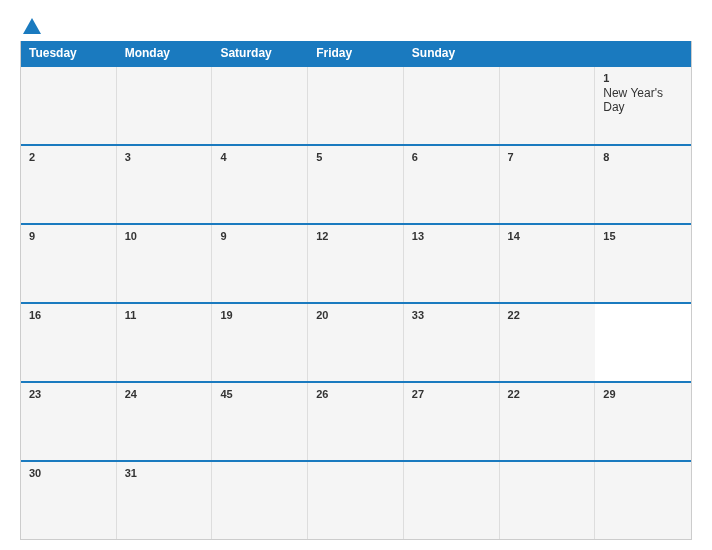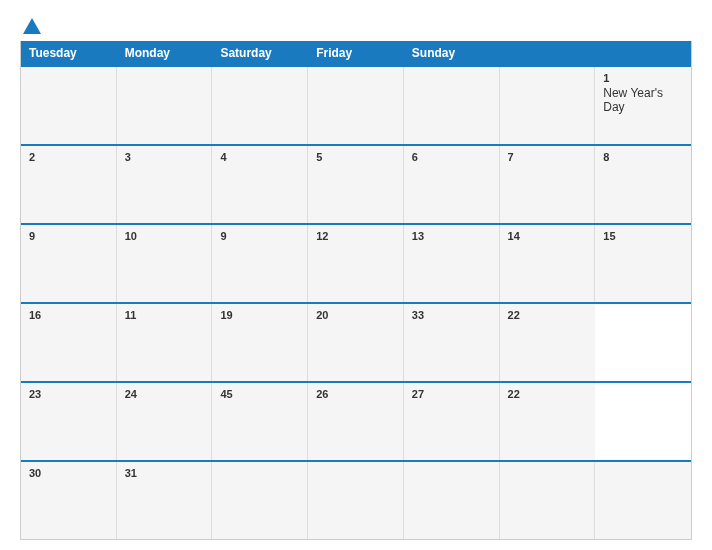--- a/index.html
+++ b/index.html
@@ -246,20 +246,23 @@
           </div>
           <div class="day-cell">
             <span class="day-num">26</span>
           </div>
           <div class="day-cell">
             <span class="day-num">27</span>
           </div>
           <div class="day-cell">
             <span class="day-num">22</span>
           </div>
+          <div class="day-cell">
+            <span class="day-num">29</span>
+          </div>
         </div>
         <div class="week">
           <div class="day-cell">
             <span class="day-num">30</span>
           </div>
           <div class="day-cell">
             <span class="day-num">31</span>
           </div>
           <div class="day-cell empty"></div>
           <div class="day-cell empty"></div>

